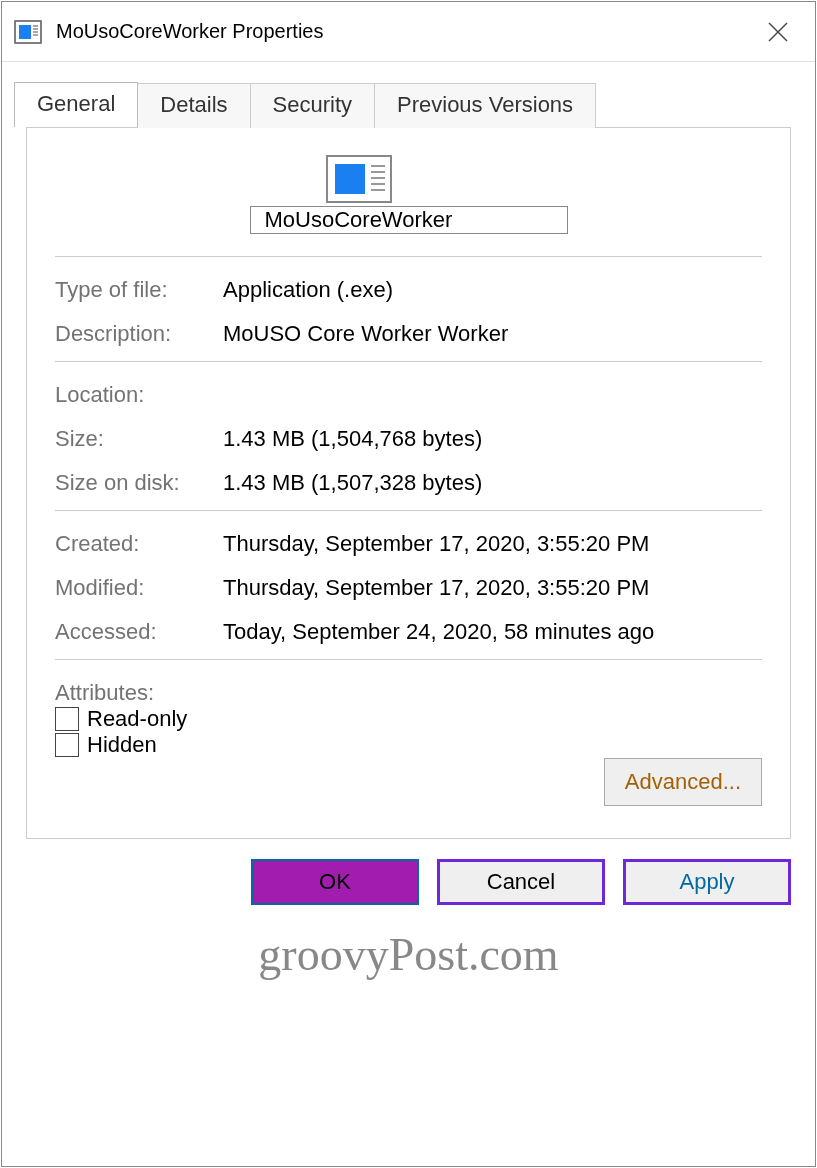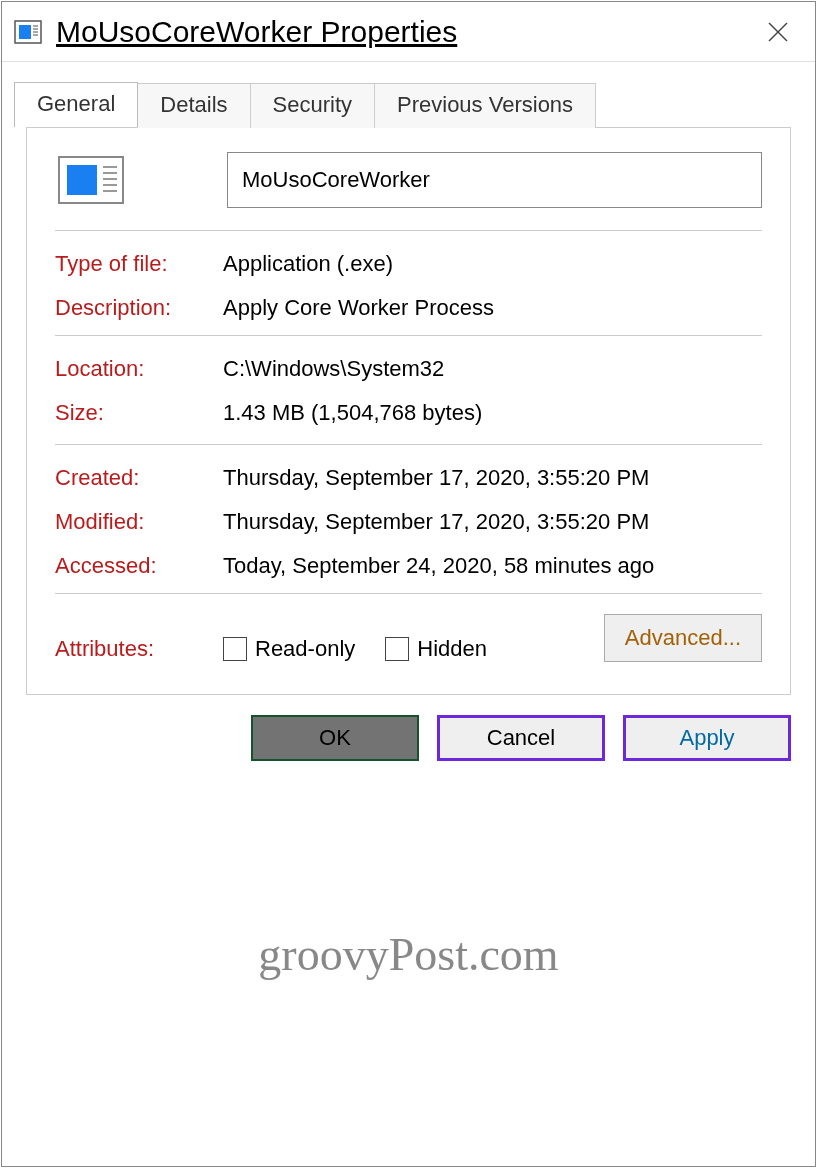--- a/index.html
+++ b/index.html
@@ -29,22 +29,21 @@
     padding:0 12px;
     border-bottom:1px solid #e0e0e0;
   }
   .titlebar .t-icon {
     width:28px; height:28px;
     margin-right:14px;
     display:flex; align-items:center; justify-content:center;
   }
   .titlebar .title {
     flex:1;
-    font-size:30px;
-    text-decoration:underline;
+    font-size:20px;
   }
   .titlebar .close {
     width:50px; height:40px;
     display:flex; align-items:center; justify-content:center;
     font-size:28px;
     color:#555;
   }
   
   .tabs-wrap {
     padding:20px 12px 0 12px;
@@ -82,56 +81,58 @@
     z-index:1;
   }
   .row {
     display:flex;
     align-items:center;
     margin-bottom:18px;
   }
   .label-col {
     width:168px;
     font-size:22px;
-    color:#b91c1c;
+    color:#737373;
   }
   .value-col {
     flex:1;
     font-size:22px;
   }
   .section-divider {
     border:none;
     border-top:1px solid #ccc;
     margin:10px 0 20px 0;
   }
   
   .filerow {
     display:flex;
     align-items:center;
     margin-bottom:22px;
+    flex-direction:column;
   }
   .fileicon {
     width:72px; height:54px;
     margin-right:100px;
     display:flex; align-items:center; justify-content:center;
   }
   .filename-input {
     flex:1;
     height:56px;
     border:1px solid #888;
     padding:0 14px;
     font-size:22px;
     font-family:inherit;
   }
   
   .attr-row {
     display:flex;
-    align-items:flex-end;
+    align-items:flex-start;
     margin-top:10px;
     margin-bottom:8px;
+    flex-direction:column;
   }
   .checkbox {
     display:flex;
     align-items:center;
     margin-right:30px;
     font-size:22px;
   }
   .checkbox .box {
     width:24px; height:24px;
     border:1.5px solid #444;
@@ -166,22 +167,22 @@
     padding:0 24px 24px 24px;
   }
   .dbtn {
     width:168px; height:46px;
     font-size:22px;
     font-family:inherit;
     border:3px solid #6d28d9;
     background:#efefef;
   }
   .dbtn.default {
-    border:2px solid #14532d;
-    background:#737373;
+    border:2px solid #0369a1;
+    background:#a21caf;
   }
   .dbtn.disabled {
     color:#0369a1;
   }
 </style>
 </head>
 <body>
 
 <div class="window">
 
@@ -231,32 +232,35 @@
       </div>
 
       <hr class="section-divider">
 
       <div class="row">
         <div class="label-col">Type of file:</div>
         <div class="value-col">Application (.exe)</div>
       </div>
       <div class="row" style="margin-bottom:14px;">
         <div class="label-col">Description:</div>
-        <div class="value-col">Apply Core Worker Process</div>
+        <div class="value-col">MoUSO Core Worker Worker</div>
       </div>
 
       <hr class="section-divider">
 
       <div class="row">
         <div class="label-col">Location:</div>
-        <div class="value-col">C:\Windows\System32</div>
       </div>
       <div class="row">
         <div class="label-col">Size:</div>
         <div class="value-col">1.43 MB (1,504,768 bytes)</div>
+      </div>
+      <div class="row" style="margin-bottom:14px;">
+        <div class="label-col">Size on disk:</div>
+        <div class="value-col">1.43 MB (1,507,328 bytes)</div>
       </div>
 
       <hr class="section-divider">
 
       <div class="row">
         <div class="label-col">Created:</div>
         <div class="value-col">Thursday, September 17, 2020, 3:55:20 PM</div>
       </div>
       <div class="row">
         <div class="label-col">Modified:</div>

